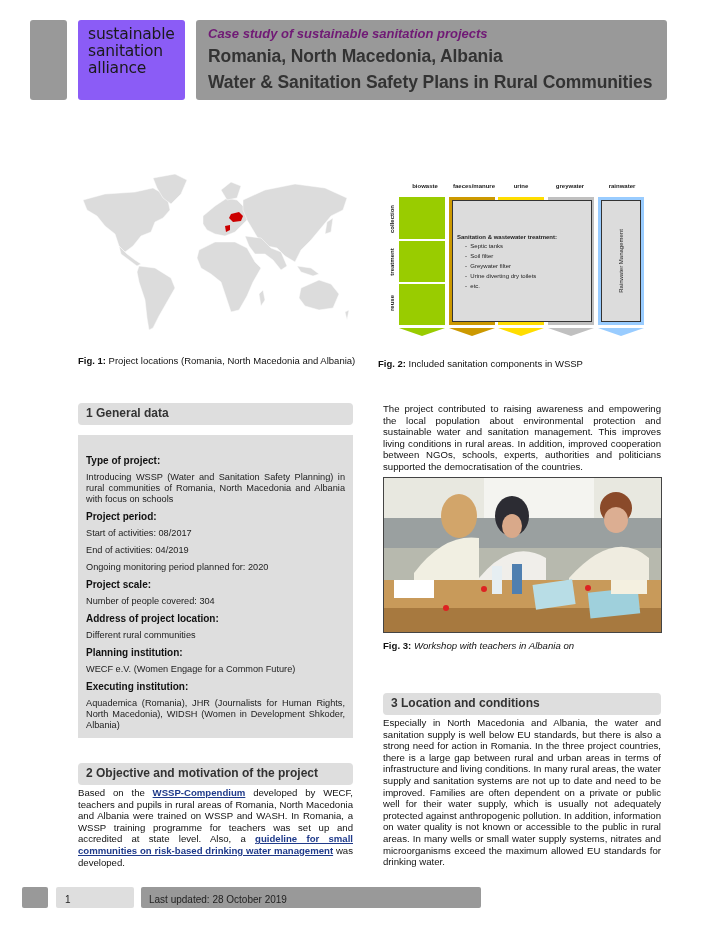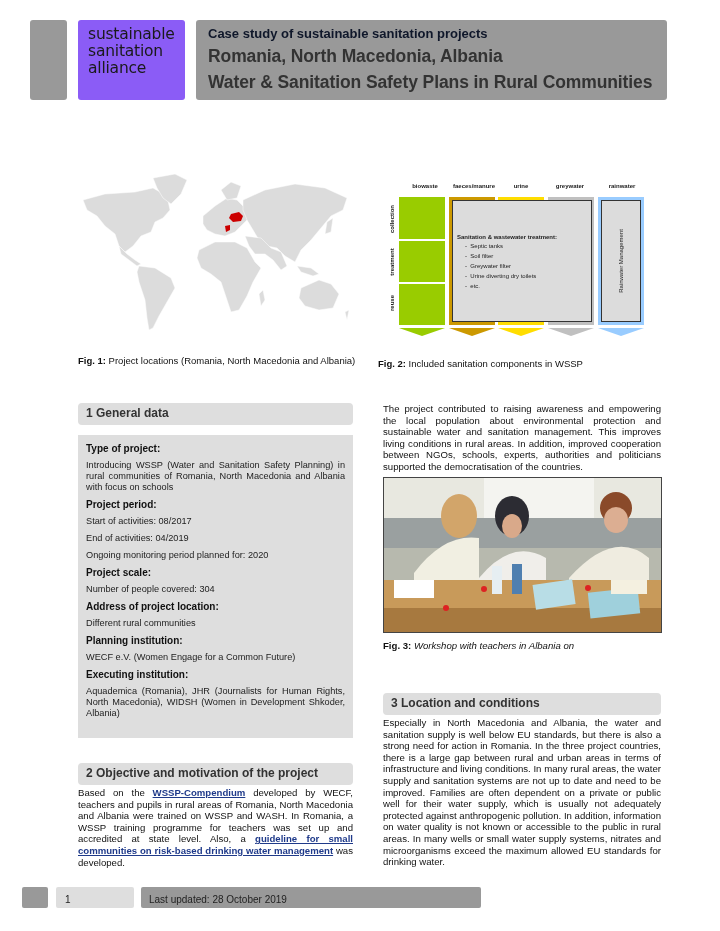--- a/index.html
+++ b/index.html
@@ -4,40 +4,40 @@
 <style>
   html, body { margin:0; padding:0; }
   body { width:720px; height:931px; background:#ffffff; position:relative; overflow:hidden;
          font-family:"Liberation Sans", sans-serif; color:#1a1a1a; }
   .abs { position:absolute; }
   
   .hdr-side { left:30px; top:20px; width:37px; height:80px; background:#999999; border-radius:3px; }
   .hdr-logo { left:78px; top:20px; width:107px; height:80px; background:#8b5cf6; border-radius:3px; box-sizing:border-box; padding:6px 0 0 10px; }
   .hdr-logo div { font-family:"DejaVu Sans", sans-serif; font-size:15.5px; line-height:17px; color:#1a1a1a; letter-spacing:-0.2px; }
   .hdr-title { left:196px; top:20px; width:471px; height:80px; background:#999999; border-radius:3px; box-sizing:border-box; padding:5px 0 0 12px; color:#333; }
-  .hdr-sub { font-size:13px; font-weight:bold; line-height:18px; color:#0f172a; }
+  .hdr-sub { font-size:13px; font-weight:bold; line-height:18px; color:#701a75;font-style:italic; }
   .hdr-main { font-size:17.5px; font-weight:bold; line-height:26px; color:#333; letter-spacing:-0.1px; }
   
   .map { left:75px; top:170px; width:280px; height:170px; }
   .caption { font-size:9.5px; line-height:12px; color:#111; text-align:justify; }
   .caption b { font-weight:bold; }
   
   .diagram { left:380px; top:183px; width:290px; height:155px; }
   .dlabel { font-size:6px; font-weight:bold; color:#222; text-align:center; position:absolute; top:0; }
   .rowlab { position:absolute; font-size:6px; font-weight:bold; color:#222; transform:rotate(-90deg); transform-origin:center; width:40px; text-align:center; }
   .cell { position:absolute; }
   .arrow { position:absolute; width:0; height:0; border-left:23px solid transparent; border-right:23px solid transparent; border-top:8px solid; }
   .treat-box { position:absolute; background:#dcdcdc; border:1px solid #333; box-sizing:border-box; padding:33px 0 0 4px; }
   .treat-box .t { font-size:6px; font-weight:bold; color:#222; margin-bottom:3px; }
   .treat-box .li { font-size:6px; color:#222; margin:0 0 4px 8px; }
   .rain-box { position:absolute; background:#dcdcdc; border:1px solid #333; box-sizing:border-box; }
   .rain-text { position:absolute; left:50%; top:50%; transform:translate(-50%,-50%) rotate(-90deg); font-size:6px; color:#222; white-space:nowrap; }
   
   .sec-head { background:#dedede; border-radius:4px; box-sizing:border-box; padding:3px 0 0 8px; font-size:12px; font-weight:bold; color:#333; height:22px; }
-  .gbox { left:78px; top:435px; width:275px; height:303px; background:#dedede; box-sizing:border-box; padding:6px 8px 0 8px; }
+  .gbox { left:78px; top:435px; width:275px; height:303px; background:#dedede; box-sizing:border-box; padding:18px 8px 0 8px; }
   .gbox .lab { font-size:10px; font-weight:bold; color:#111; margin:2px 0 5px 0; line-height:12px; }
   .gbox .val { font-size:9.2px; color:#222; margin:0 0 6px 0; line-height:11px; text-align:justify; }
   .para { font-size:9.6px; line-height:11.6px; color:#111; text-align:justify; }
   .para a { color:#1f3a8a; font-weight:bold; text-decoration:underline; }
   
   .photo { left:383px; top:477px; width:279px; height:156px; border:1px solid #444; box-sizing:border-box; overflow:hidden; background:#c9b79a; }
   
   .ft-side { left:22px; top:887px; width:26px; height:21px; background:#999; border-radius:2px; }
   .ft-page { left:56px; top:887px; width:78px; height:21px; background:#dedede; border-radius:2px; box-sizing:border-box; padding:7px 0 0 9px; font-size:10px; color:#222; }
   .ft-upd { left:141px; top:887px; width:340px; height:21px; background:#999; border-radius:2px; box-sizing:border-box; padding:7px 0 4px 8px; font-size:10px; color:#222; }

